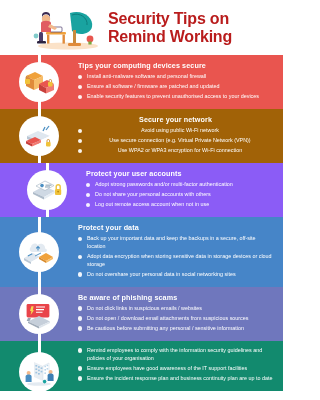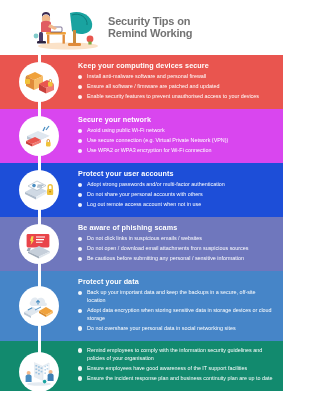--- a/index.html
+++ b/index.html
@@ -28,23 +28,23 @@
     width:74px; height:46px;
     position:relative;
     flex:0 0 auto;
     margin-right:4px;
   }
   .hero-art svg{ display:block; }
   .title-wrap{
     line-height:1.08;
   }
   .title-line{
-    font-size:11px;
+    font-size:16px;
     font-weight:bold;
-    color:#737373;
+    color:#b91c1c;
     letter-spacing:-0.2px;
     white-space:nowrap;
   }
 
   
   .band{
     position:relative;
     display:flex;
     width:100%;
   }
@@ -149,29 +149,29 @@
       <path d="M4 12 V10.6 A1.5 1.5 0 0 1 7 10.6 V12" fill="none" stroke="#c98a3c" stroke-width="0.9"></path>
       <path d="M17 17 L25 13 L32 17 L24 21 Z" fill="#e9554f"></path>
       <path d="M17 17 V23 L24 26.5 V21 Z" fill="#c73f3c"></path>
       <path d="M32 17 V23 L24 26.5 V21 Z" fill="#f27a72"></path>
       <rect x="26" y="15" width="4.6" height="4.4" rx="0.8" fill="#f0c23a"></rect>
       <path d="M27 15 V13.8 A1.3 1.3 0 0 1 29.6 13.8 V15" fill="none" stroke="#c98a3c" stroke-width="0.9"></path>
     </svg>
           </div>
         </div>
         <div class="band-body">
-          <div class="band-title">Keep your computing devices secure</div>
+          <div class="band-title">Tips your computing devices secure</div>
           <ul class="tips">
             <li><span class="dot"></span><span>Install anti-malware software and personal firewall</span></li>
             <li><span class="dot"></span><span>Ensure all software / firmware are patched and updated</span></li>
             <li><span class="dot"></span><span>Enable security features to prevent unauthorised access to your devices</span></li>
           </ul>
         </div>
       </div>
-      <div class="band" style="background: #d946ef;">
+      <div class="band" style="background: #a16207; text-align: center;">
         <div class="band-icon-col">
           <div class="spine"></div>
           <div class="badge" style="top: 7.02344px;">
             <svg viewBox="0 0 34 30" width="34" height="30">
       <path d="M5 15 L16 10 L28 15 L17 20 Z" fill="#dfe7ef"></path>
       <path d="M5 15 V18 L17 23 V20 Z" fill="#b9c6d4"></path>
       <path d="M28 15 V18 L17 23 V20 Z" fill="#ffffff"></path>
       <path d="M21 10 L23 6" stroke="#4a8ec2" stroke-width="1.2"></path>
       <path d="M24 9 L27 5" stroke="#4a8ec2" stroke-width="1.2"></path>
       <path d="M4 20 L13 16 L19 19 L10 23 Z" fill="#e9554f"></path>
@@ -184,21 +184,21 @@
         </div>
         <div class="band-body">
           <div class="band-title">Secure your network</div>
           <ul class="tips">
             <li><span class="dot"></span><span>Avoid using public Wi-Fi network</span></li>
             <li><span class="dot"></span><span>Use secure connection (e.g. Virtual Private Network (VPN))</span></li>
             <li><span class="dot"></span><span>Use WPA2 or WPA3 encryption for Wi-Fi connection</span></li>
           </ul>
         </div>
       </div>
-      <div class="band" style="background: #1d4ed8;">
+      <div class="band" style="background: #8b5cf6; padding-left: 8px;">
         <div class="band-icon-col">
           <div class="spine"></div>
           <div class="badge" style="top: 7.02344px;">
             <svg viewBox="0 0 34 30" width="34" height="30">
       <path d="M3 17 L14 11 L25 16 L14 22 Z" fill="#cfd9e4"></path>
       <path d="M3 17 V19 L14 24.4 V22 Z" fill="#aebbc9"></path>
       <path d="M25 16 V18 L14 24.4 V22 Z" fill="#e6edf3"></path>
       <path d="M6 11 L15 6 L24 10.5 L15 15.5 Z" fill="#ffffff" stroke="#9fb0c0" stroke-width="0.6"></path>
       <circle cx="12" cy="10.6" r="1.8" fill="#4a8ec2"></circle>
       <rect x="15.5" y="9.6" width="6" height="1.1" fill="#8fa4b6"></rect>
@@ -211,44 +211,20 @@
         </div>
         <div class="band-body">
           <div class="band-title">Protect your user accounts</div>
           <ul class="tips">
             <li><span class="dot"></span><span>Adopt strong passwords and/or multi-factor authentication</span></li>
             <li><span class="dot"></span><span>Do not share your personal accounts with others</span></li>
             <li><span class="dot"></span><span>Log out remote access account when not in use</span></li>
           </ul>
         </div>
       </div>
-      <div class="band" style="background: rgb(111, 119, 189);">
-        <div class="band-icon-col">
-          <div class="spine"></div>
-          <div class="badge" style="top: 7.02344px;">
-            <svg viewBox="0 0 34 30" width="34" height="30">
-      <path d="M6 5 L26 5 A1.4 1.4 0 0 1 27.4 6.4 V17 A1.4 1.4 0 0 1 26 18.4 H6 A1.4 1.4 0 0 1 4.6 17 V6.4 A1.4 1.4 0 0 1 6 5 Z" fill="#e9444a"></path>
-      <path d="M14 8 H23 M14 10.6 H22 M14 13.2 H20.5" stroke="#ffffff" stroke-width="1.1"></path>
-      <path d="M9.4 7.2 L11.6 7.2 L10.8 11.2 L12 11.2 L8.6 16 L9.4 12 L8 12 Z" fill="#f5d84e"></path>
-      <rect x="13.6" y="19" width="3" height="3" fill="#9aa5b3" transform="skewX(-22)"></rect>
-      <path d="M6 22.4 L17 17 L28 22.4 L17 27.6 Z" fill="#c6cfda"></path>
-      <path d="M6 22.4 V24 L17 29.4 V27.6 Z" fill="#9fabb8"></path>
-      <path d="M28 22.4 V24 L17 29.4 V27.6 Z" fill="#dde4eb"></path>
-    </svg>
-          </div>
-        </div>
-        <div class="band-body">
-          <div class="band-title">Be aware of phishing scams</div>
-          <ul class="tips">
-            <li><span class="dot"></span><span>Do not click links in suspicious emails / websites</span></li>
-            <li><span class="dot"></span><span>Do not open / download email attachments from suspicious sources</span></li>
-            <li><span class="dot"></span><span>Be cautious before submitting any personal / sensitive information</span></li>
-          </ul>
-        </div>
-      </div>
       <div class="band" style="background: rgb(70, 133, 200);">
         <div class="band-icon-col">
           <div class="spine"></div>
           <div class="badge" style="top: 14.8516px;">
             <svg viewBox="0 0 34 30" width="34" height="30">
       <path d="M9 10 C9 6.6 14 5.4 15.6 8 C18.6 5.4 23.6 7.6 23 11.4 C25.6 11.8 25.6 15 23 15 H10.4 C7.4 15 7 11 9 10 Z" fill="#e3eaf1"></path>
       <path d="M16 9.5 V13.5 M14.2 11.3 L16 9.5 L17.8 11.3" stroke="#4a8ec2" stroke-width="1.1" fill="none"></path>
       <path d="M2 21 L11 16 L18 20 L9 25 Z" fill="#dfe7ef"></path>
       <path d="M2 21 V23.2 L9 27 V25 Z" fill="#b9c6d4"></path>
       <path d="M18 20 V22.2 L9 27 V25 Z" fill="#ffffff"></path>
@@ -259,20 +235,44 @@
       <path d="M13 19 L19 16" stroke="#4a8ec2" stroke-width="0.9"></path>
     </svg>
           </div>
         </div>
         <div class="band-body">
           <div class="band-title">Protect your data</div>
           <ul class="tips">
             <li><span class="dot"></span><span>Back up your important data and keep the backups in a secure, off-site location</span></li>
             <li><span class="dot"></span><span>Adopt data encryption when storing sensitive data in storage devices or cloud storage</span></li>
             <li><span class="dot"></span><span>Do not overshare your personal data in social networking sites</span></li>
+          </ul>
+        </div>
+      </div>
+      <div class="band" style="background: rgb(111, 119, 189);">
+        <div class="band-icon-col">
+          <div class="spine"></div>
+          <div class="badge" style="top: 7.02344px;">
+            <svg viewBox="0 0 34 30" width="34" height="30">
+      <path d="M6 5 L26 5 A1.4 1.4 0 0 1 27.4 6.4 V17 A1.4 1.4 0 0 1 26 18.4 H6 A1.4 1.4 0 0 1 4.6 17 V6.4 A1.4 1.4 0 0 1 6 5 Z" fill="#e9444a"></path>
+      <path d="M14 8 H23 M14 10.6 H22 M14 13.2 H20.5" stroke="#ffffff" stroke-width="1.1"></path>
+      <path d="M9.4 7.2 L11.6 7.2 L10.8 11.2 L12 11.2 L8.6 16 L9.4 12 L8 12 Z" fill="#f5d84e"></path>
+      <rect x="13.6" y="19" width="3" height="3" fill="#9aa5b3" transform="skewX(-22)"></rect>
+      <path d="M6 22.4 L17 17 L28 22.4 L17 27.6 Z" fill="#c6cfda"></path>
+      <path d="M6 22.4 V24 L17 29.4 V27.6 Z" fill="#9fabb8"></path>
+      <path d="M28 22.4 V24 L17 29.4 V27.6 Z" fill="#dde4eb"></path>
+    </svg>
+          </div>
+        </div>
+        <div class="band-body">
+          <div class="band-title">Be aware of phishing scams</div>
+          <ul class="tips">
+            <li><span class="dot"></span><span>Do not click links in suspicious emails / websites</span></li>
+            <li><span class="dot"></span><span>Do not open / download email attachments from suspicious sources</span></li>
+            <li><span class="dot"></span><span>Be cautious before submitting any personal / sensitive information</span></li>
           </ul>
         </div>
       </div>
       <div class="band" style="background: rgb(18, 138, 110);">
         <div class="band-icon-col">
           <div class="spine"></div>
           <div class="badge" style="top: 10.9375px;">
             <svg viewBox="0 0 34 30" width="34" height="30">
       <path d="M12 5 L21 9 V24 L12 20 Z" fill="#e9eef3"></path>
       <path d="M21 9 L27 6 V21 L21 24 Z" fill="#ffffff" stroke="#cfd9e4" stroke-width="0.5"></path>

